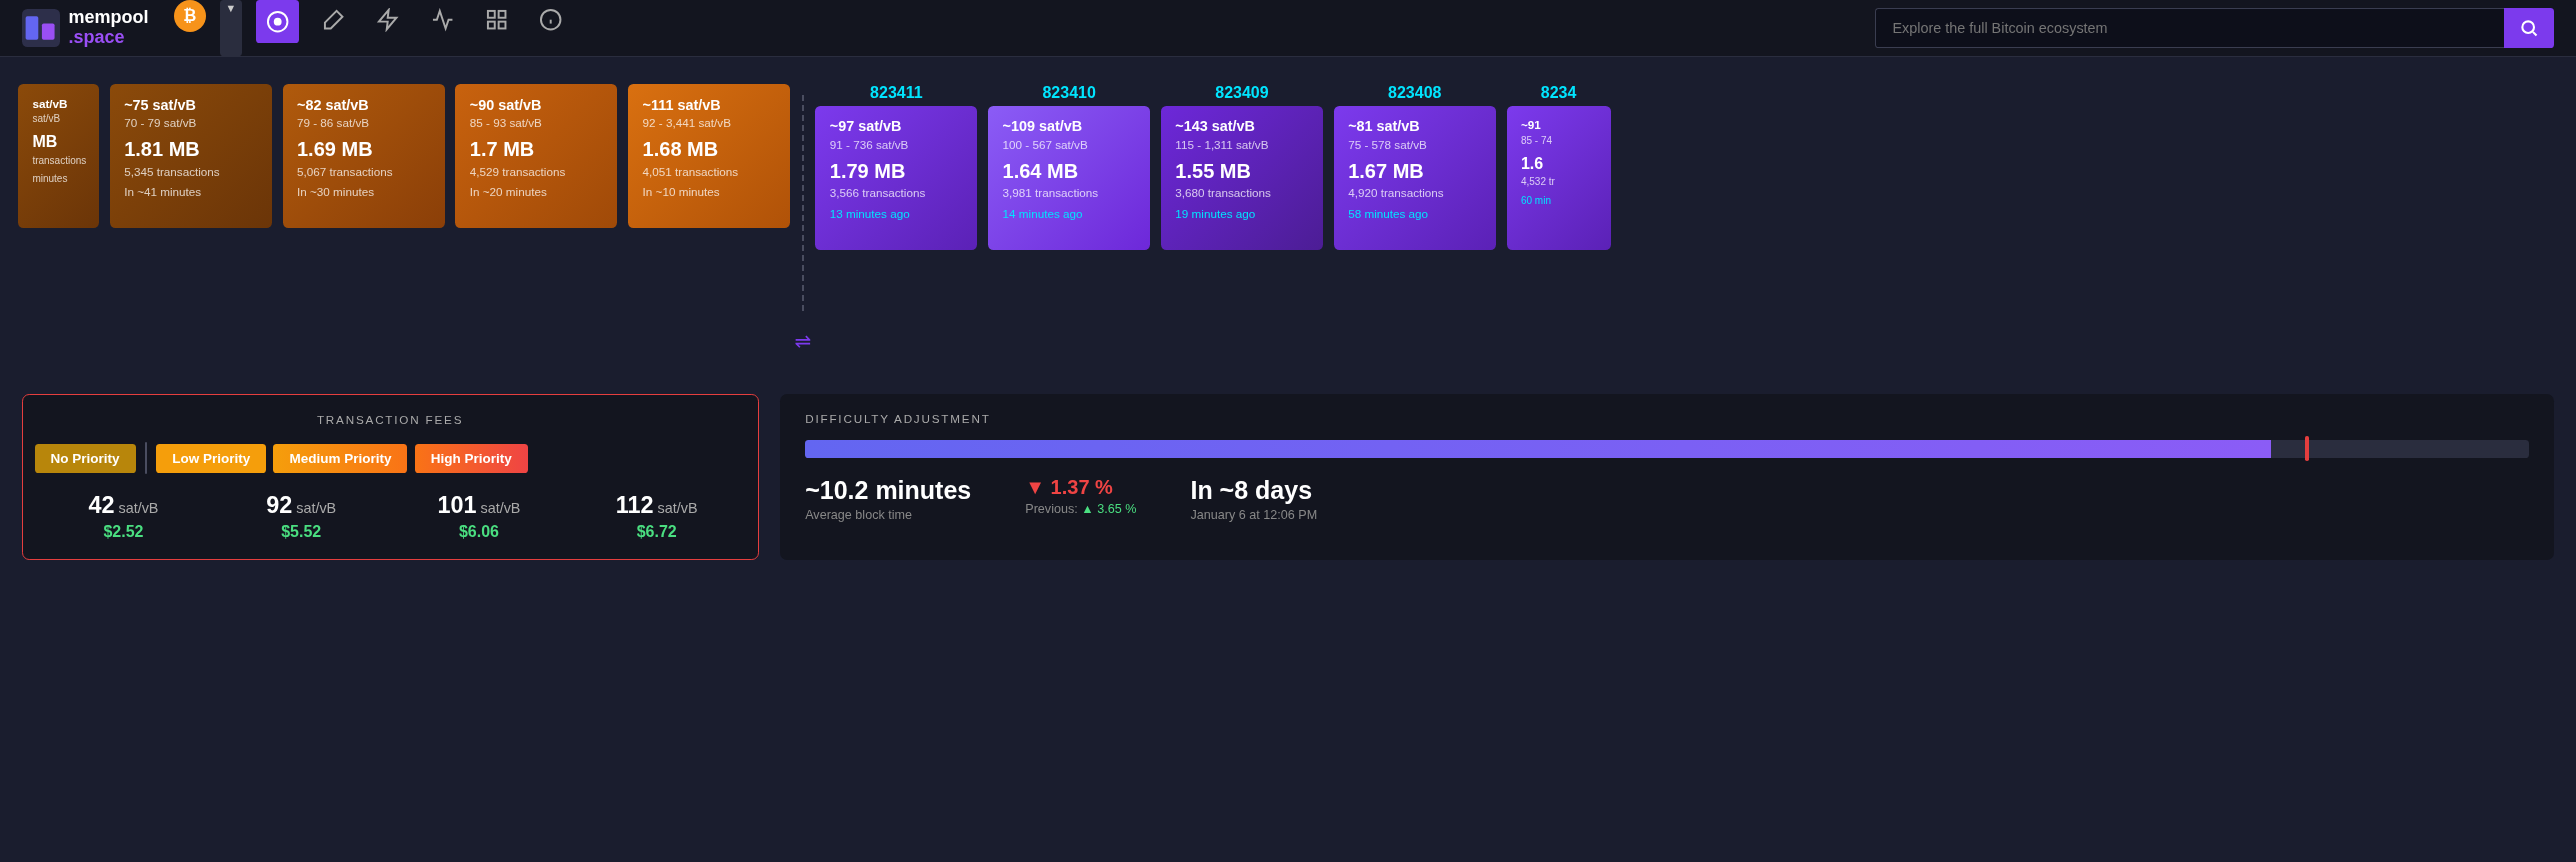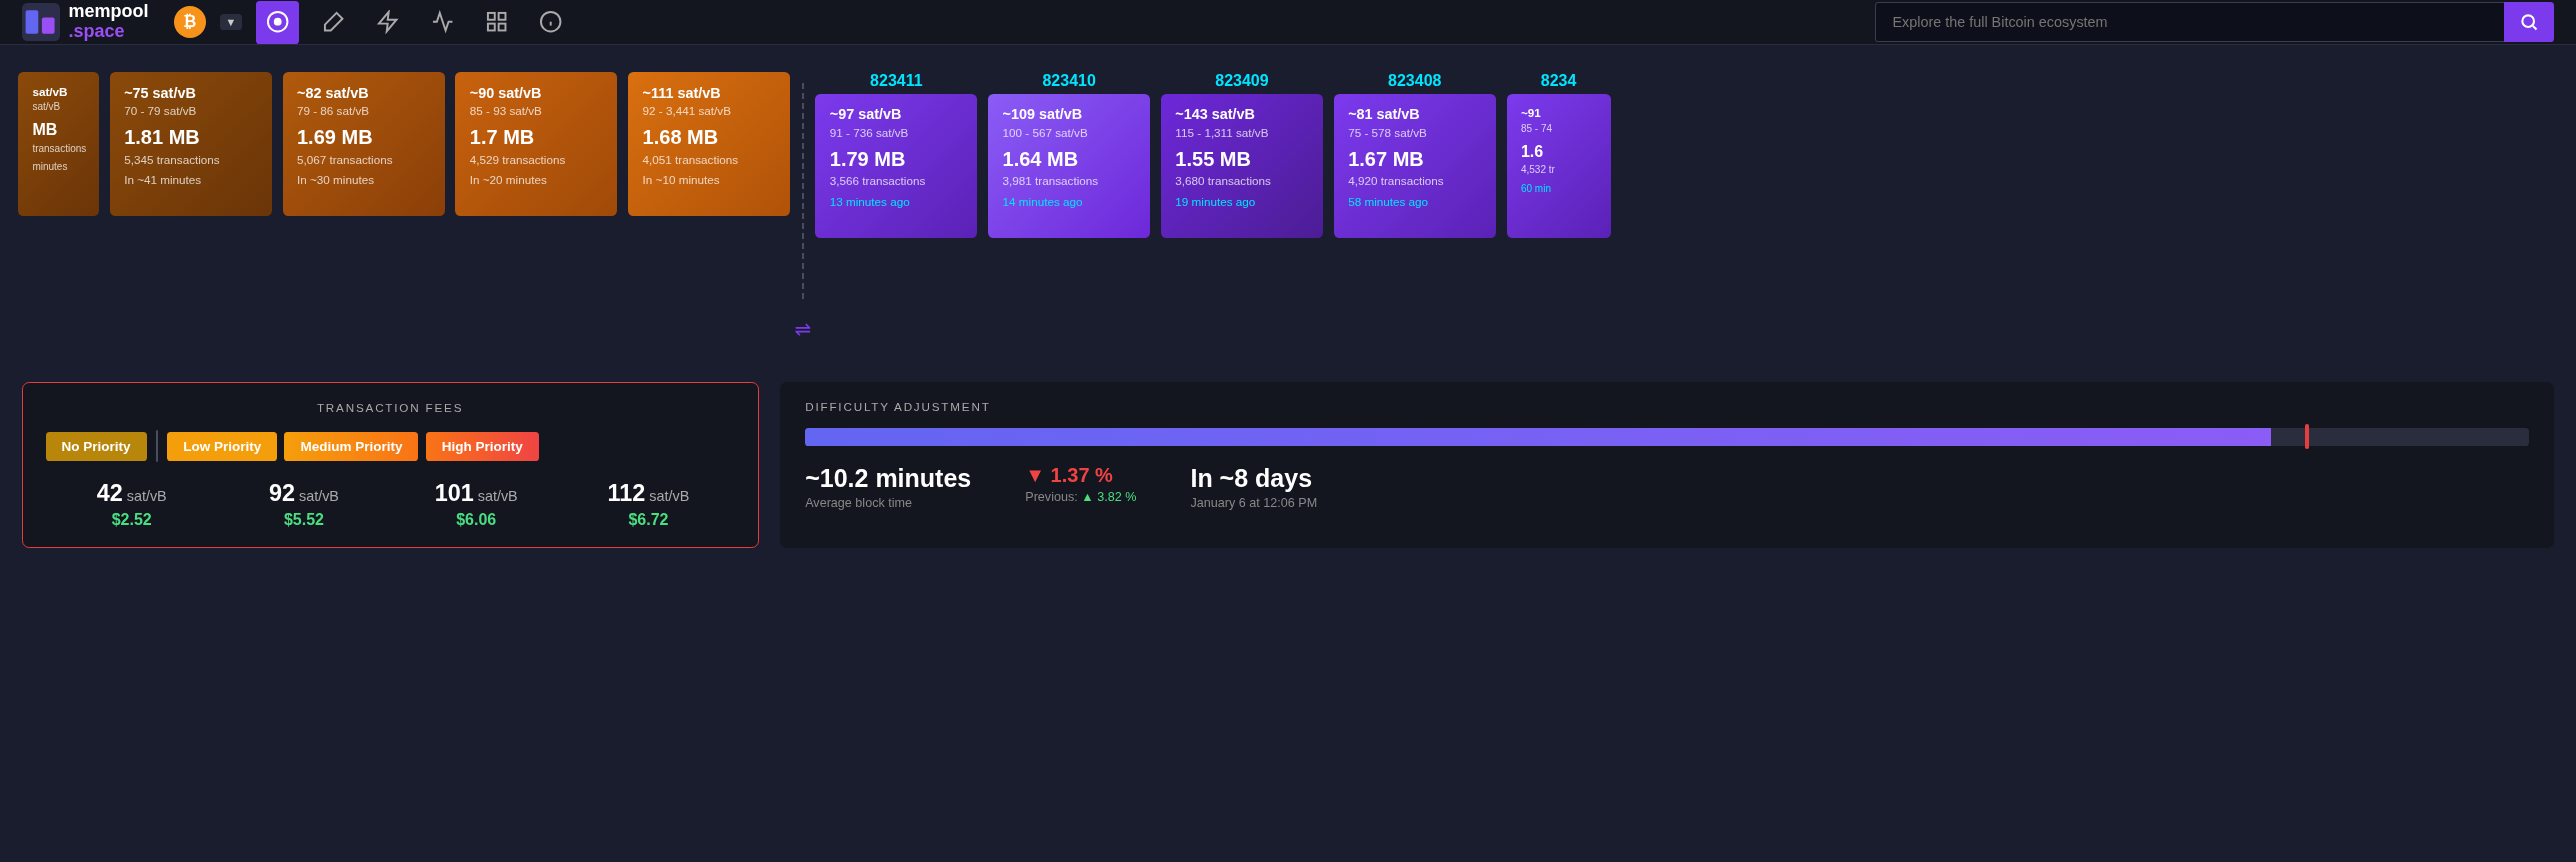--- a/index.html
+++ b/index.html
@@ -8,23 +8,22 @@
       font-family: 'Segoe UI', Arial, sans-serif;
       color: #fff;
       width: 2576px;
       min-height: 862px;
       overflow-x: hidden;
     }
 
     
     .header {
       background: #13151f;
-      height: 45px;
-      display: flex;
-      align-items: center;
+      height: 57px;
+      display: flex;
       padding: 0 21.6px;
       gap: 14.4px;
       border-bottom: 0.9px solid #2a2d3e;
     }
     .logo-area {
       display: flex;
       align-items: center;
       gap: 9px;
       margin-right: 10.8px;
     }
@@ -213,21 +212,21 @@
     .bottom-row {
       display: flex;
       gap: 21.6px;
       padding: 0 21.6px;
       margin-top: 7.2px;
     }
 
     .fees-panel {
       border: 1.8px solid #e53e3e;
       border-radius: 7.2px;
-      padding: 18px 23px;
+      padding: 18px 12px;
       width: 737px;
       background: #13151f;
     }
 
     .fees-title {
       font-size: 11.7px;
       color: #aaa;
       letter-spacing: 1.8px;
       text-align: center;
       margin-bottom: 16px;
@@ -645,21 +644,21 @@
 
         <div class="diff-stat">
           <div class="diff-stat-change negative">
             <span>▼</span>
             <span>1.37</span>
             <span>%</span>
           </div>
           <div class="diff-prev">
             <span>Previous:</span>
             <span class="positive">▲</span>
-            <span class="positive">3.82</span>
+            <span class="positive">3.65</span>
             <span class="positive">%</span>
           </div>
         </div>
 
         <div class="diff-stat">
           <div class="diff-stat-value">In ~8 days</div>
           <div class="diff-stat-label">January 6 at 12:06 PM</div>
         </div>
       </div>
     </div>

